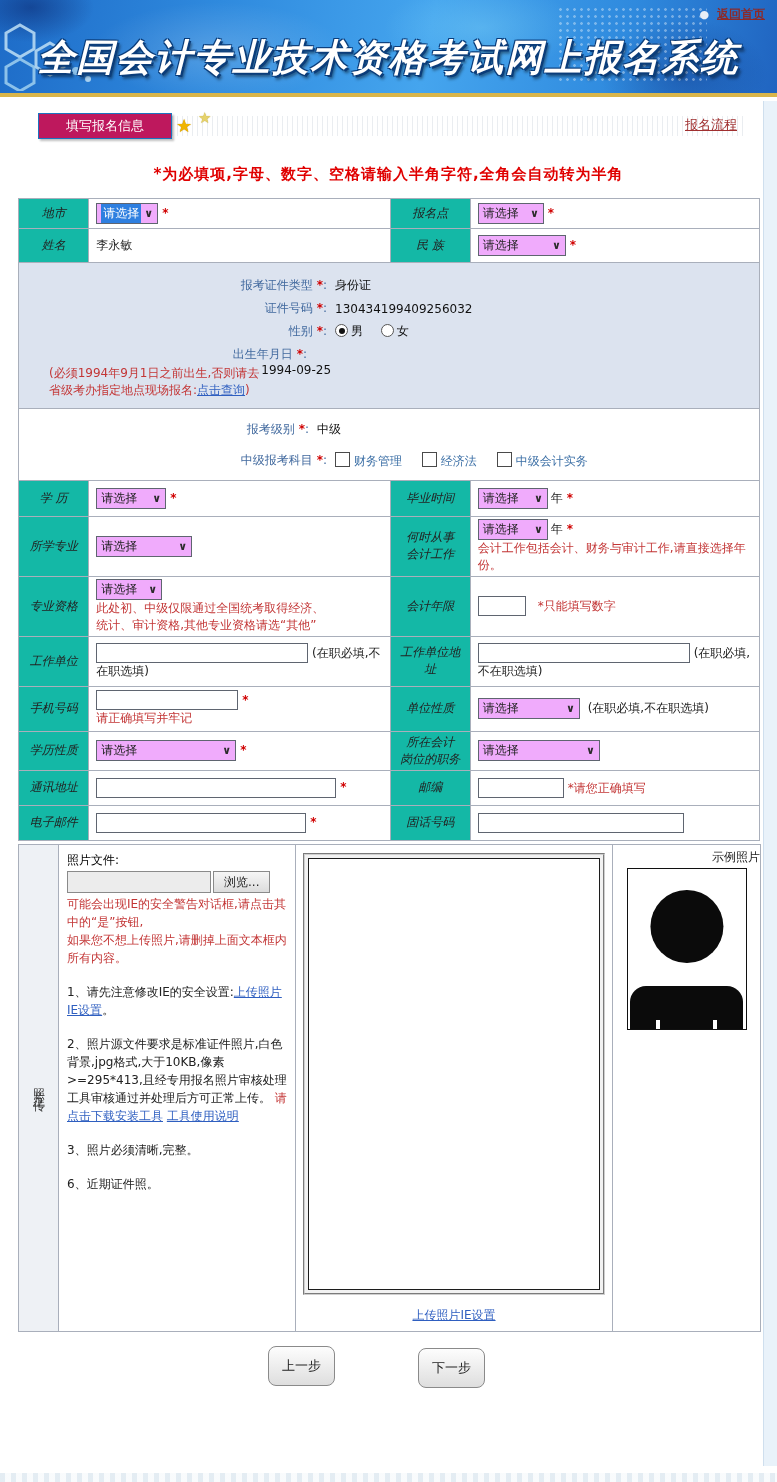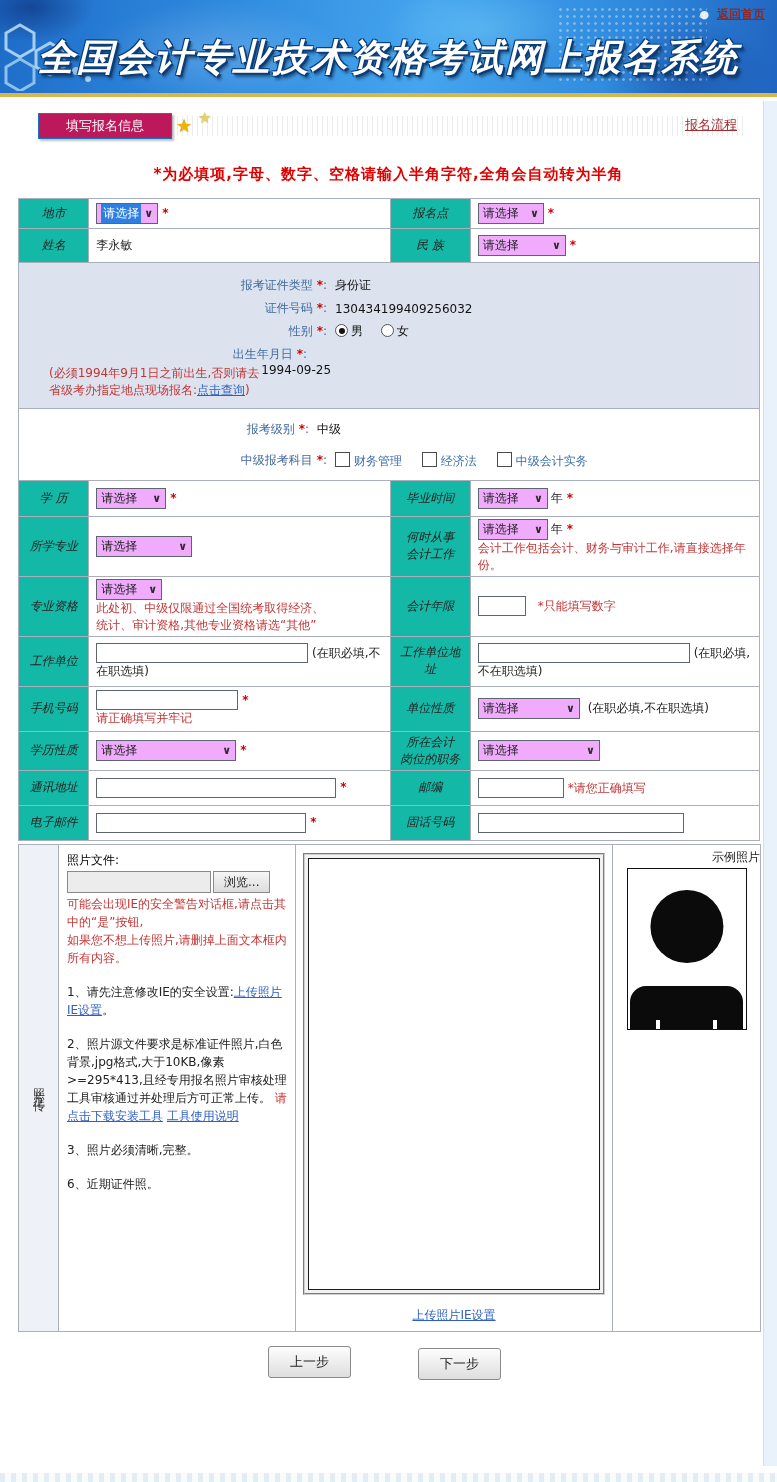--- a/index.html
+++ b/index.html
@@ -94,22 +94,22 @@
   .sample-title{color:#222;margin-bottom:2px;}
   .photo{position:relative;width:118px;height:160px;margin:0 auto;border:1px solid #101010;background:#fff;overflow:hidden;}
   .photo .head{position:absolute;top:13%;left:50%;transform:translateX(-50%);width:62%;height:46%;background:#0b0b0b;border-radius:50%;}
   .photo .shoulders{position:absolute;bottom:0;left:2%;width:96%;height:27%;background:#0b0b0b;border-radius:16px 16px 0 0;}
   .photo .notch{position:absolute;bottom:0;width:4px;height:9px;background:#fff;}
   .photo .notch.n1{left:24%;}
   .photo .notch.n2{right:24%;}
 
   
   .btnrow{position:relative;height:40px;margin-top:10px;}
-  .nav-btn{position:absolute;box-sizing:border-box;height:32px;padding:2px 21px;font-size:13px;color:#222;
-    background:linear-gradient(#fdfdfd,#dedede);border:1px solid #8a8a8a;border-radius:3px;cursor:pointer;
+  .nav-btn{position:absolute;box-sizing:border-box;height:40px;padding:2px 13px;font-size:13px;color:#222;
+    background:linear-gradient(#fdfdfd,#dedede);border:1px solid #8a8a8a;border-radius:8px;cursor:pointer;
     font-family:"DejaVu Sans","Liberation Sans",sans-serif;}
   .btn-prev{left:268px;top:4px;}
   .btn-next{left:418px;top:6px;}
 
   
   .rband{position:absolute;right:0;top:101px;width:13px;height:1365px;background:#e9f2fa;border-left:1px solid #cfdfee;}
   .footer-strip{position:absolute;left:0;bottom:0;width:777px;height:9px;opacity:.8;
     background:repeating-linear-gradient(90deg,#dde8f0 0 5px,#f7fafc 5px 11px);}
 </style>
 </head>

